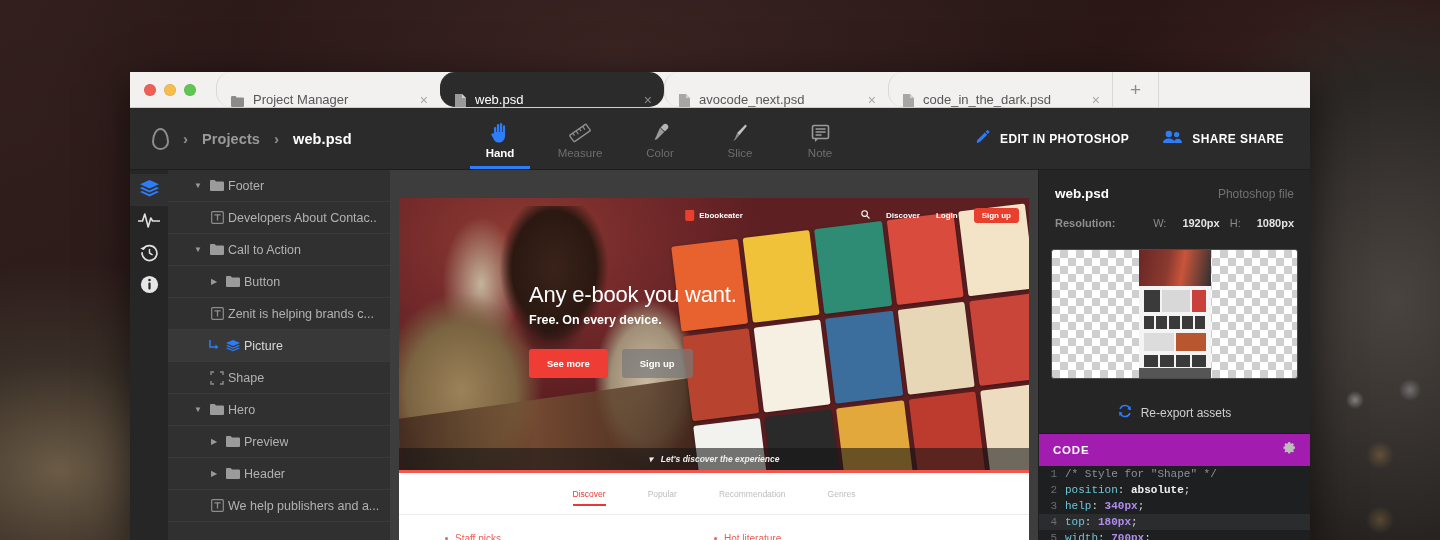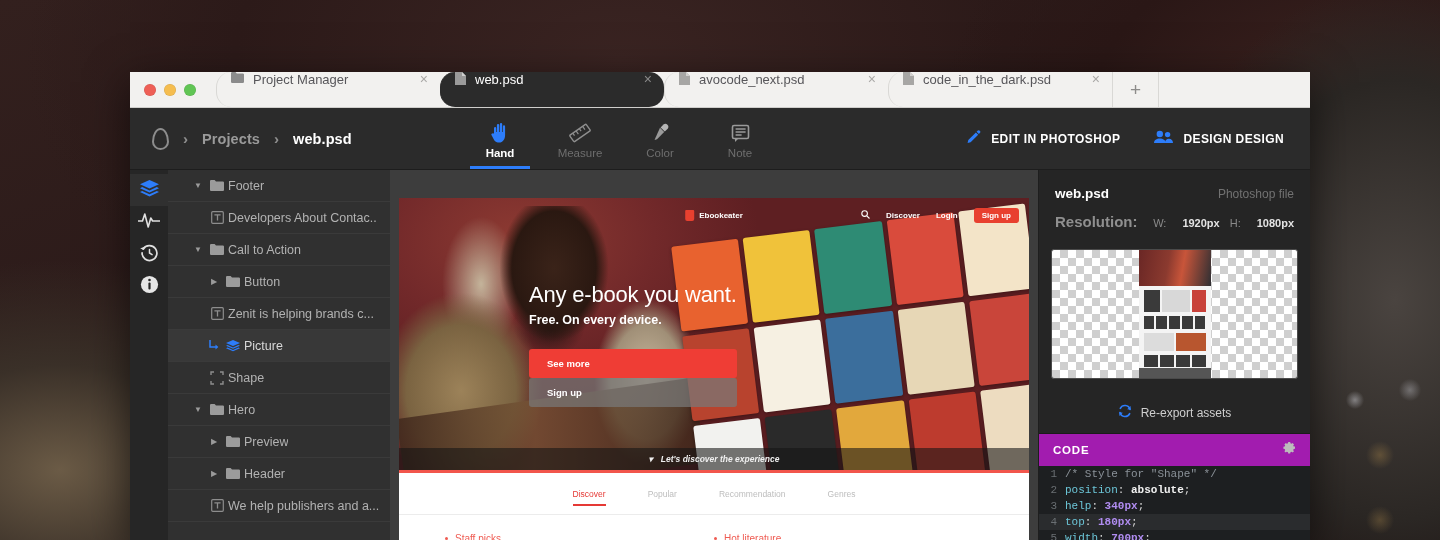--- a/index.html
+++ b/index.html
@@ -54,21 +54,21 @@
     display: flex; align-items: center; gap: 8px;
     padding-left: 14px;
   }
   .dot { width: 12px; height: 12px; border-radius: 50%; display: block; }
   .dot.red    { background: #ee5f56; box-shadow: inset 0 0 0 .5px rgba(0,0,0,.12); }
   .dot.yellow { background: #f5bd4f; box-shadow: inset 0 0 0 .5px rgba(0,0,0,.12); }
   .dot.green  { background: #61c554; box-shadow: inset 0 0 0 .5px rgba(0,0,0,.12); }
 
   .tab {
     width: 224px; flex: 0 0 224px;
-    display: flex; align-items: flex-start;
+    display: flex; align-items: flex-end;
     padding: 0 10px 0 14px;
     font-size: 13px;
     color: #57565a;
     border-left: 1px solid #d9d8d5;
     position: relative;
     user-select: none;
     border-radius: 15px;
   }
   .tab.active {
     background: #2b2b2b;
@@ -234,21 +234,21 @@
     display: flex; align-items: center; gap: 16px;
     font-size: 8px; color: #ffffff; font-weight: 700;
   }
   .hero-nav .pill {
     background: #e8402f; color: #fff; border-radius: 3px;
     padding: 3px 8px; font-size: 8px;
   }
   .hero-copy { position: absolute; left: 130px; top: 84px; }
   .hero-h1 { color: #ffffff; font-size: 22px; font-weight: 400; letter-spacing: -.2px; }
   .hero-h2 { color: #ffffff; font-size: 12.5px; font-weight: 700; margin-top: 5px; }
-  .hero-btns { display: flex; margin-top: 22px; flex-direction: column; }
+  .hero-btns { display: flex; gap: 14px; margin-top: 22px; }
   .hbtn {
     font-size: 9.5px; font-weight: 700; color: #ffffff;
     padding: 9px 18px; border-radius: 3px;
   }
   .hbtn.primary { background: #ef3d35; }
   .hbtn.ghost { background: rgba(120,120,120,.72); }
   .hero-bottom {
     position: absolute; left: 0; right: 0; bottom: 0;
     height: 22px; background: rgba(20,20,20,.58);
     display: flex; align-items: center; justify-content: center; gap: 8px;
@@ -277,21 +277,21 @@
     background: #252525;
     display: flex; flex-direction: column;
     border-left: 1px solid #1e1e1e;
     overflow: hidden;
   }
   .insp-head { padding: 16px 16px 0; }
   .insp-title-row { display: flex; align-items: baseline; }
   .insp-file { color: #ffffff; font-size: 13.5px; font-weight: 700; }
   .insp-kind { margin-left: auto; color: #727272; font-size: 12px; }
   .insp-res { display: flex; align-items: baseline; margin-top: 12px; }
-  .insp-res-label { color: #8f8f8f; font-size: 15px; font-weight: 700; }
+  .insp-res-label { color: #8f8f8f; font-size: 11px; font-weight: 700; }
   .insp-dims { margin-left: auto; display: flex; gap: 10px; }
   .dim-k { color: #8a8a8a; font-size: 11px; }
   .dim-v { color: #e4e4e4; font-size: 11px; font-weight: 700; margin-left: 16px; }
 
   .thumb-wrap {
     margin: 18px 12px 0;
     height: 140px;
     border: 1px solid #4a4a4a;
     border-radius: 3px;
     background-color: #ffffff;
@@ -440,20 +440,29 @@
                 <g transform="rotate(0 8 10)">
                   <path d="M11.5 1.5a3 3 0 0 1 4.2 4.2L12.8 8.6 8.6 4.4z" fill="#b5b5b5"></path>
                   <path d="M8 4.8L12.2 9 5 16.2l-2.4.9.9-2.4z" fill="#9a9a9a"></path>
                 </g>
               </svg>
           </span>
           <span>Color</span>
         </div>
         <div class="tool">
           <span class="ticon">
+            <svg width="16" height="20" viewBox="0 0 16 20">
+                <path d="M13.5 1.5l1.4 1.4-7.6 9.3-2.2-2.2z" fill="#c2c2c2"></path>
+                <path d="M5.1 10l2.2 2.2-3.6 4.4-2.6 1.7 1.7-2.6z" fill="#8e8e8e"></path>
+              </svg>
+          </span>
+          <span>Slice</span>
+        </div>
+        <div class="tool">
+          <span class="ticon">
             <svg width="19" height="19" viewBox="0 0 19 19">
                 <rect x="1.5" y="1.5" width="16" height="13" rx="1.5" fill="none" stroke="#9a9a9a" stroke-width="1.6"></rect>
                 <path d="M4.6 5h10M4.6 8h10M4.6 11h6" stroke="#9a9a9a" stroke-width="1.4"></path>
                 <path d="M4 14l0 4 4-4z" fill="#9a9a9a"></path>
               </svg>
           </span>
           <span>Note</span>
         </div>
       </div>
 
@@ -469,21 +478,21 @@
         </div>
         <div class="haction">
           <span>
             <svg width="19" height="14" viewBox="0 0 19 14">
                 <circle cx="5.8" cy="4" r="3.2" fill="#2d7dfa"></circle>
                 <circle cx="13.6" cy="4.6" r="2.7" fill="#2d7dfa"></circle>
                 <path d="M0 13c0-3 2.6-4.6 5.8-4.6S11.6 10 11.6 13z" fill="#2d7dfa"></path>
                 <path d="M10.9 13c0-2.5 1.5-4.2 4-4.2S19 10.5 19 13z" fill="#2d7dfa"></path>
               </svg>
           </span>
-          <span>DESIGN DESIGN</span>
+          <span>SHARE SHARE</span>
         </div>
       </div>
     </div>
 
     <div class="body">
 
       <div class="rail">
         <div class="rail-btn active">
           <span>
             <svg width="19" height="17" viewBox="0 0 19 17">

